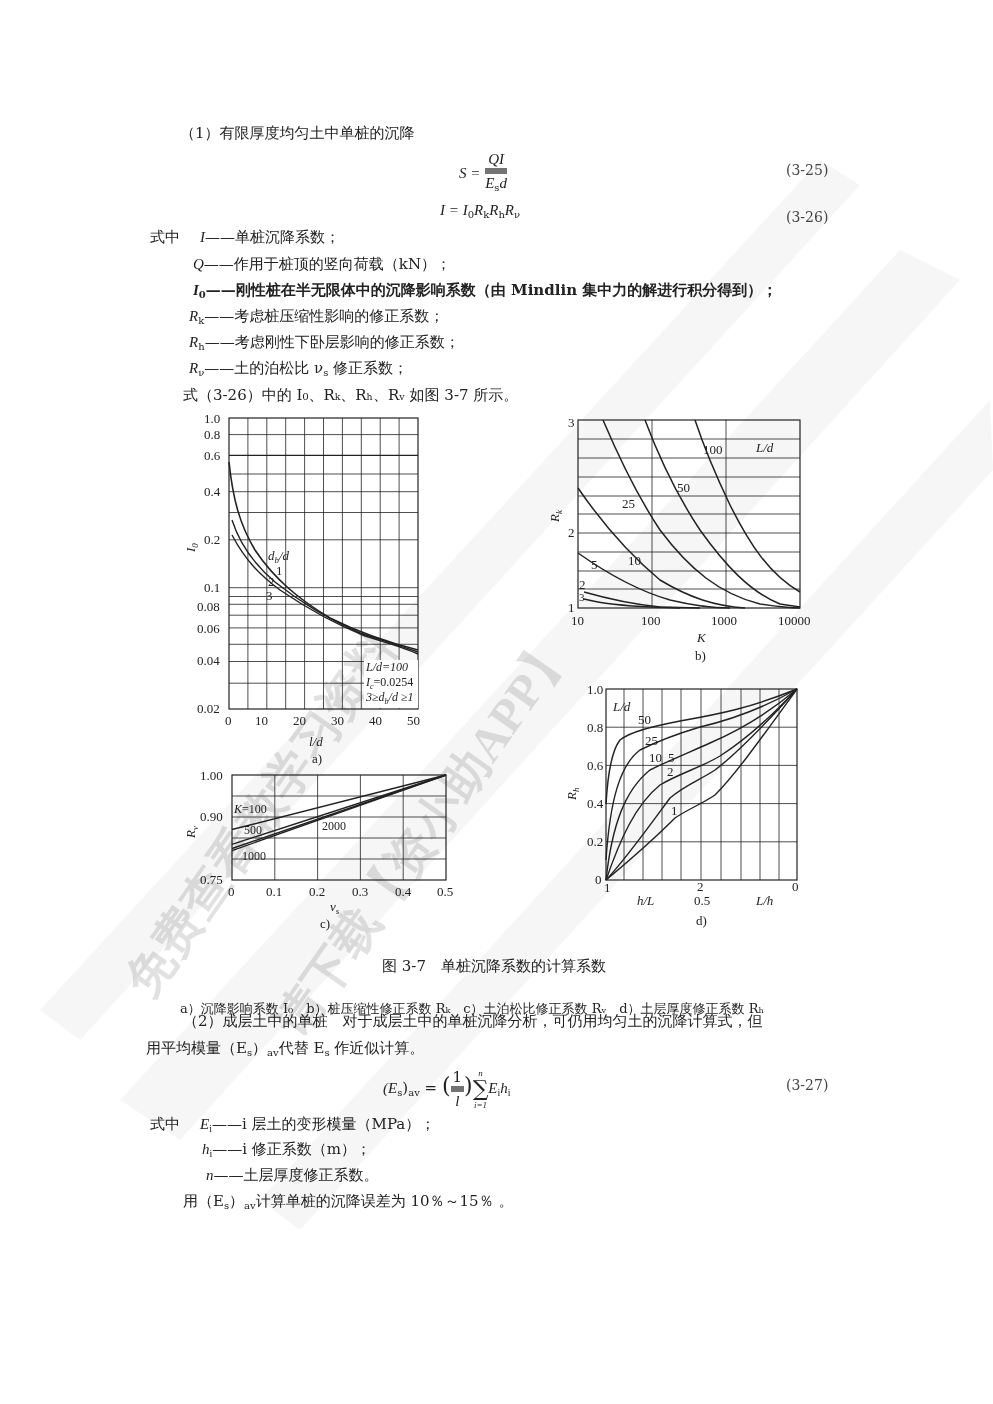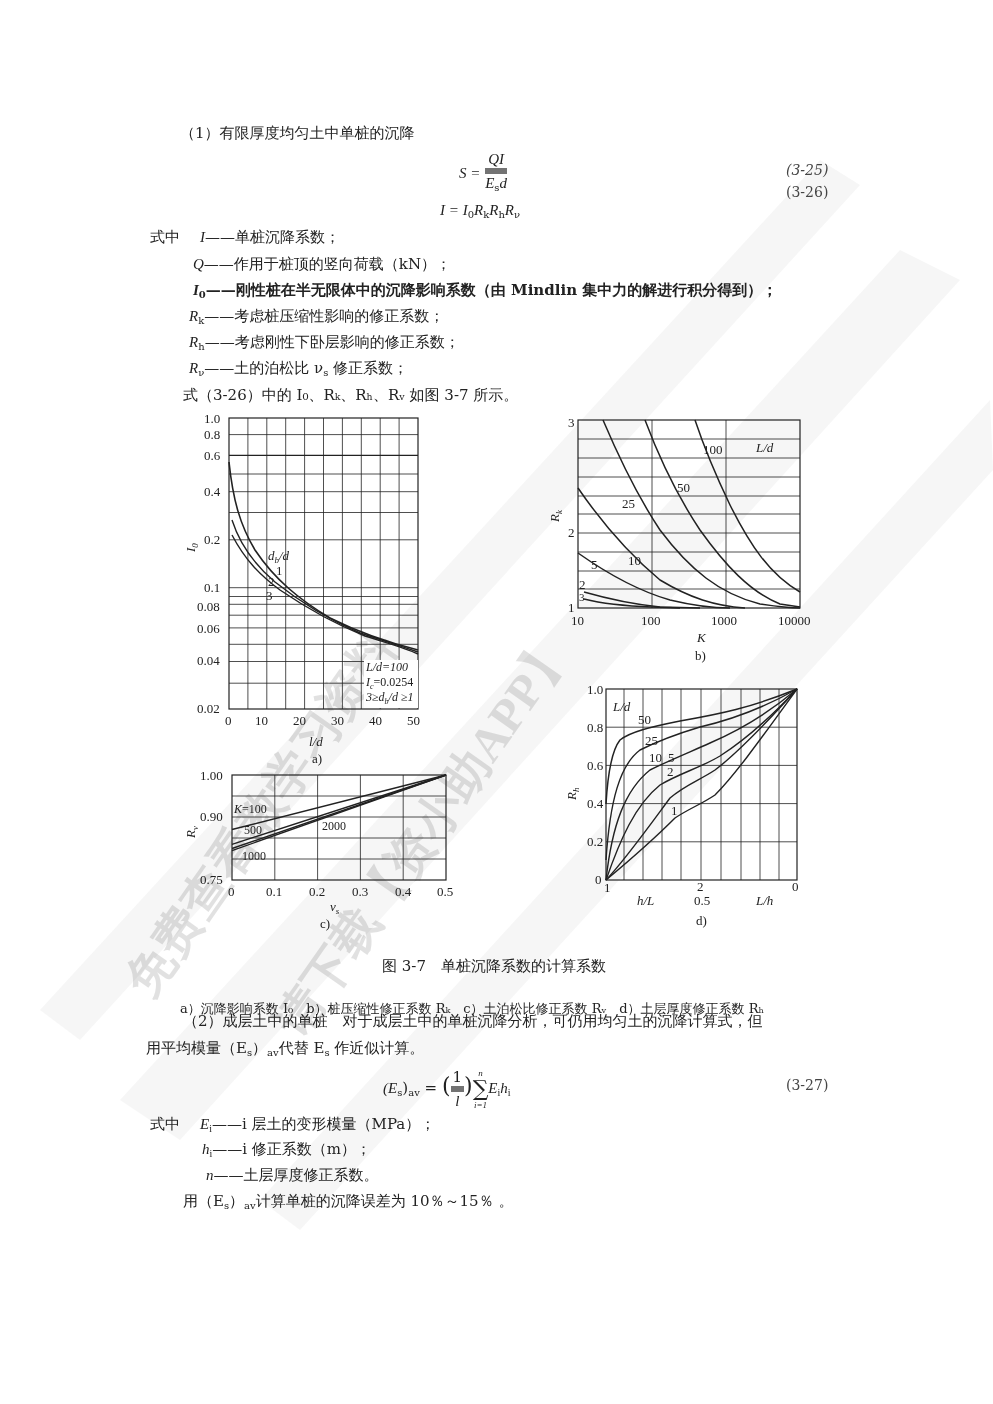--- a/index.html
+++ b/index.html
@@ -34,26 +34,26 @@
 
 <div class="abs t" style="left:180px;top:123px;">（1）有限厚度均匀土中单桩的沉降</div>
 
 <div class="abs t" style="left:459px;top:150px;">
   <span class="i">S =</span>
   <span class="frac">
     <span class="num i">QI</span>
     <span class="den"><span class="i">E</span><span class="sub">s</span><span class="i">d</span></span>
   </span>
 </div>
-<div class="abs eqno" style="left:786px;top:162px;font-style:italic;">(3-25)</div>
+<div class="abs eqno" style="left:786px;top:162px;">(3-25)</div>
 
 <div class="abs t" style="left:440px;top:200px;">
   <span class="i">I = </span><span class="i">I</span><span class="sub">0</span><span class="i">R</span><span class="sub">k</span><span class="i">R</span><span class="sub">h</span><span class="i">R</span><span class="sub">ν</span>
 </div>
-<div class="abs eqno" style="left:786px;top:184px;">(3-26)</div>
+<div class="abs eqno" style="left:786px;top:209px;">(3-26)</div>
 
 <div class="abs t" style="left:150px;top:227px;">式中</div>
 <div class="abs t" style="left:200px;top:227px;"><span class="i">I</span><span>——单桩沉降系数；</span></div>
 <div class="abs t" style="left:193px;top:254px;"><span class="i">Q</span><span>——作用于桩顶的竖向荷载（kN）；</span></div>
 <div class="abs t" style="left:193px;top:280px;font-weight:bold;"><span class="i">I</span><span class="sub">0</span><span>——刚性桩在半无限体中的沉降影响系数（由 Mindlin 集中力的解进行积分得到）；</span></div>
 <div class="abs t" style="left:189px;top:306px;"><span class="i">R</span><span class="sub">k</span><span>——考虑桩压缩性影响的修正系数；</span></div>
 <div class="abs t" style="left:189px;top:332px;"><span class="i">R</span><span class="sub">h</span><span>——考虑刚性下卧层影响的修正系数；</span></div>
 <div class="abs t" style="left:189px;top:358px;"><span class="i">R</span><span class="sub">ν</span><span>——土的泊松比 ν</span><span class="sub">s</span><span> 修正系数；</span></div>
 <div class="abs t" style="left:183px;top:385px;">式（3-26）中的 I₀、Rₖ、Rₕ、Rᵥ 如图 3-7 所示。</div>
 

